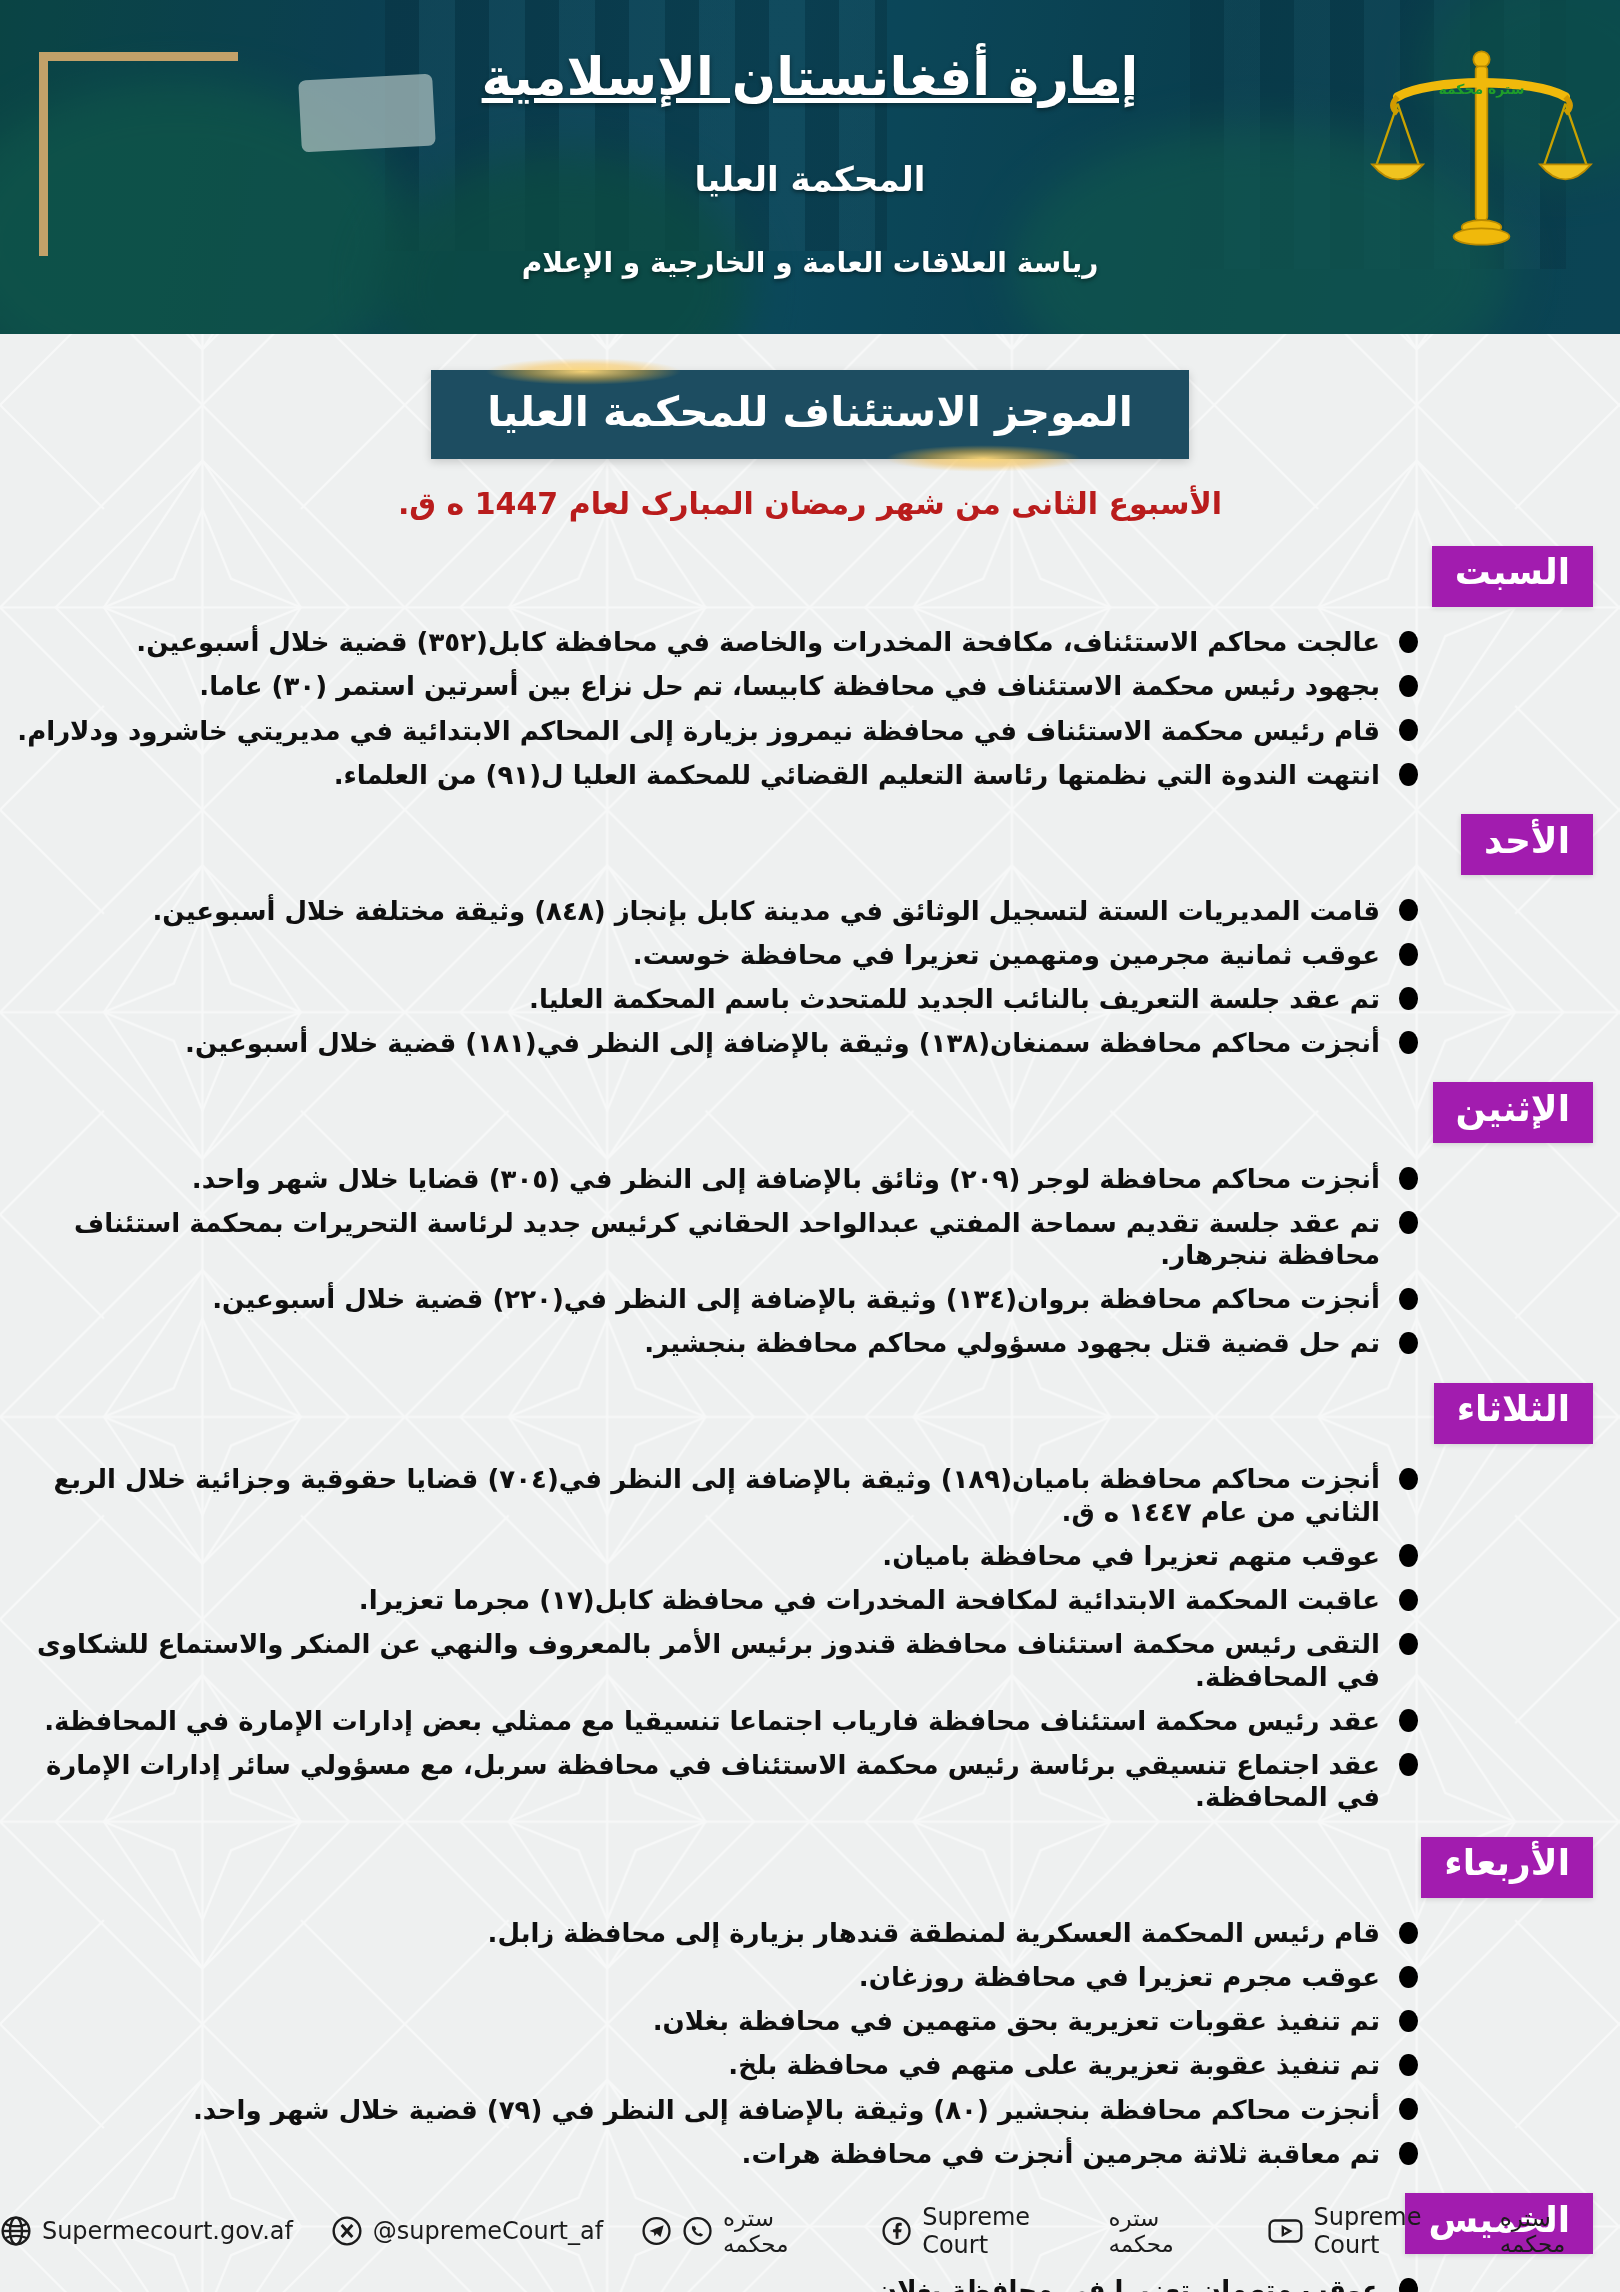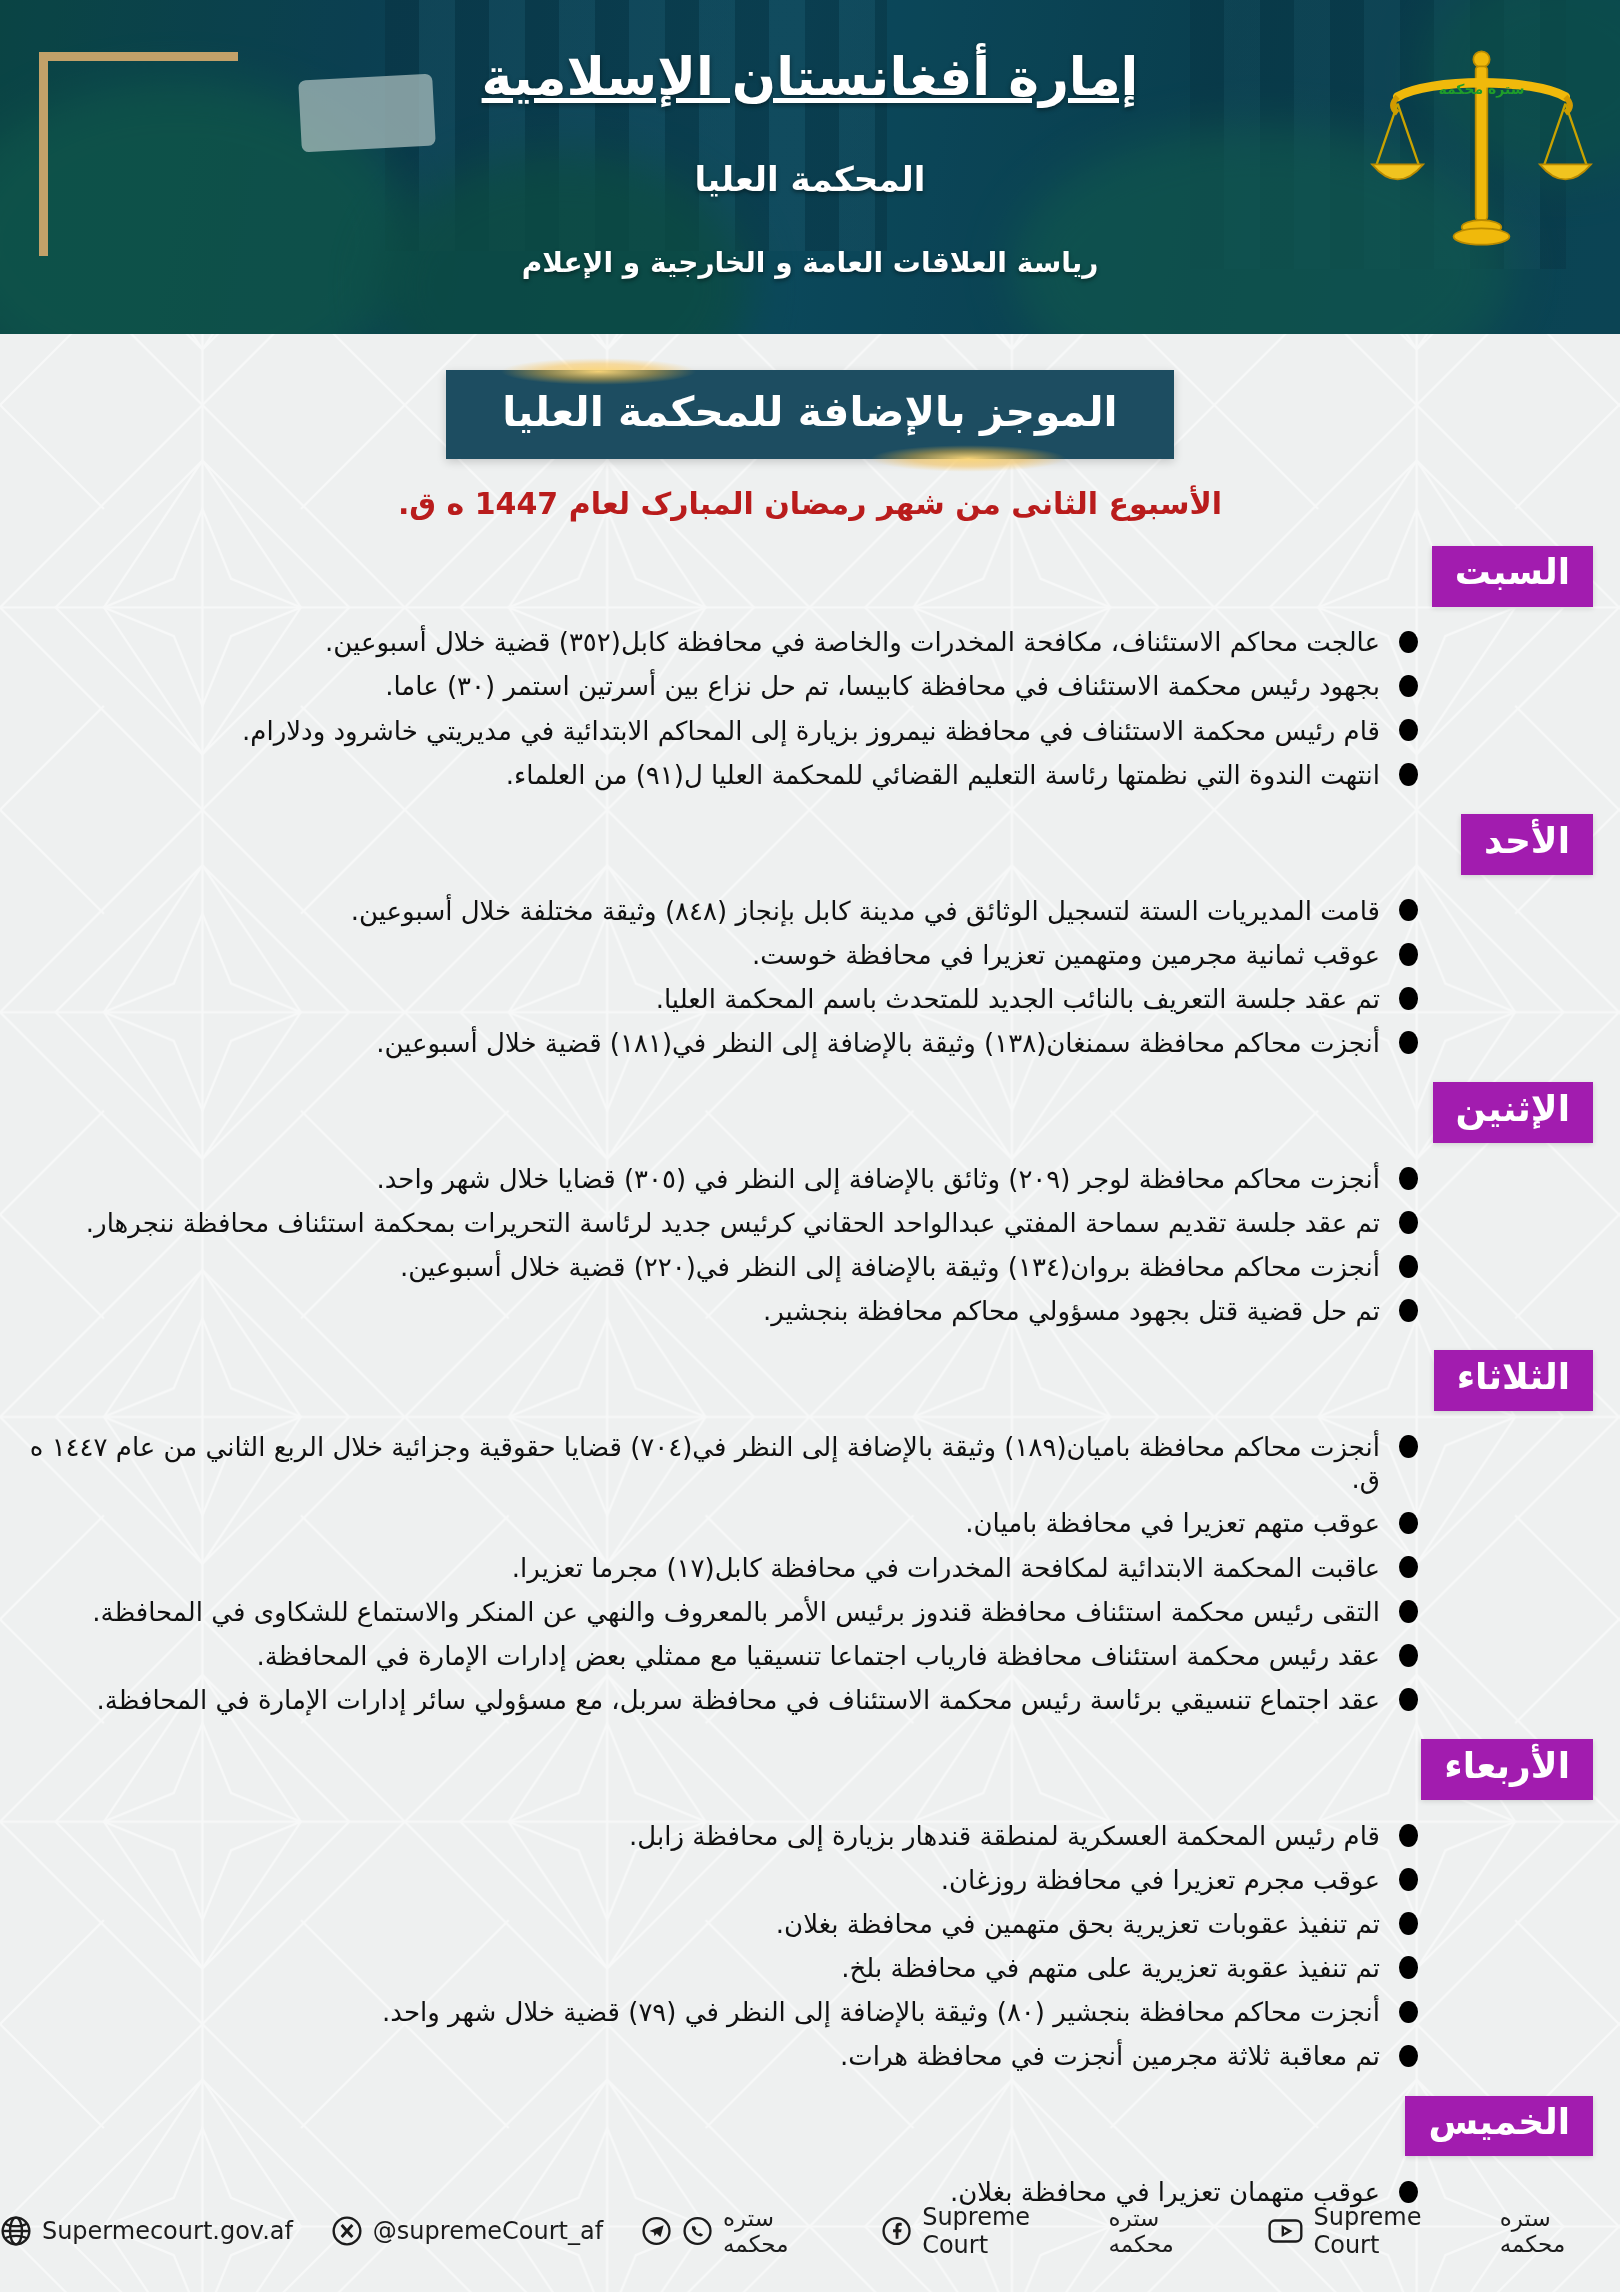--- a/index.html
+++ b/index.html
@@ -44,21 +44,21 @@
   .flare.br{right:107px;bottom:-12.5px;}
   .subtitle{margin-top:27px;text-align:center;font-size:30px;font-weight:bold;color:#b91c1c;direction:rtl;}
 
   
   #sections{margin-top:25px;}
   .day-section{direction:rtl;text-align:right;padding-right:27px;margin-top:23px;}
   .day-header{display:inline-block;background:#a21caf;color:#fff;font-size:36px;font-weight:bold;
     padding:5.4px 23px 14.3px;box-shadow:0 1.8px 5.4px rgba(0,0,0,.15);}
   .day-list{list-style:none;margin:19.7px 175px 0 0;padding:0;}
   .day-list li{position:relative;padding-right:38px;margin-bottom:11.6px;
-    font-size:26px;line-height:1.25;font-weight:400;color:#101010;margin-left:8px;}
+    font-size:26px;line-height:1.25;font-weight:700;color:#101010;margin-left:8px;}
   .day-list .dot{position:absolute;right:0;top:4.5px;width:19px;height:22.4px;background:#000;border-radius:50%;}
 
   
   footer{position:absolute;left:0;right:0;bottom:34px;display:flex;direction:ltr;
     justify-content:center;align-items:center;gap:38px;color:#1b1b1b;}
   .f-item{display:flex;align-items:center;gap:9.9px;font-size:24px;font-weight:500;}
   .f-item .ar{font-size:23px;}
   .f-icn{display:inline-block;}
 </style>
 </head>
@@ -115,21 +115,21 @@
 
     <div class="h-titles">
       <div class="h-title">إمارة أفغانستان الإسلامية</div>
       <div class="h-sub">المحكمة العليا</div>
       <div class="h-dept">رياسة العلاقات العامة و الخارجية و الإعلام</div>
     </div>
   </header>
 
   <div class="banner">
     <div class="flare tl"></div>
-    <span>الموجز بالإضافة للمحكمة العليا</span>
+    <span>الموجز الاستئناف للمحكمة العليا</span>
     <div class="flare br"></div>
   </div>
 
   <div class="subtitle">الأسبوع الثانى من شهر رمضان المبارک لعام 1447 ه ق.</div>
 
   <main id="sections">
   <section class="day-section">
     <div class="day-header">
       <span class="day-label">السبت</span>
     </div>

